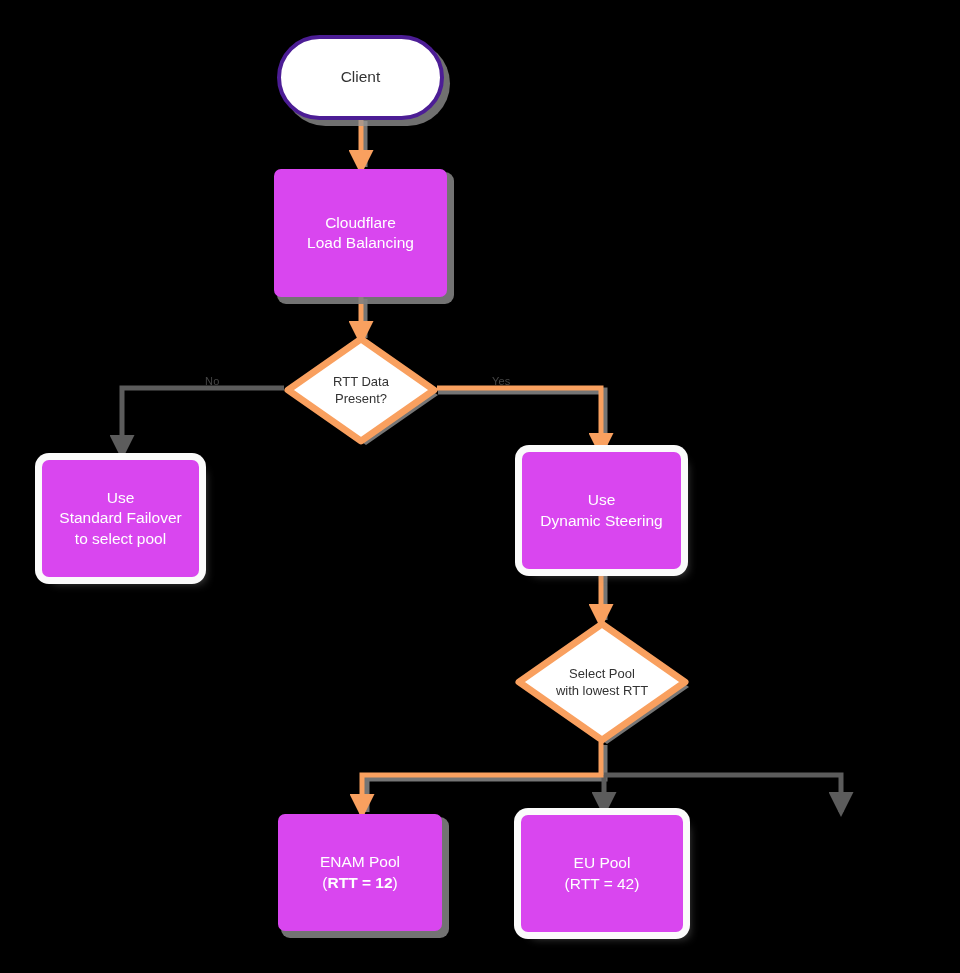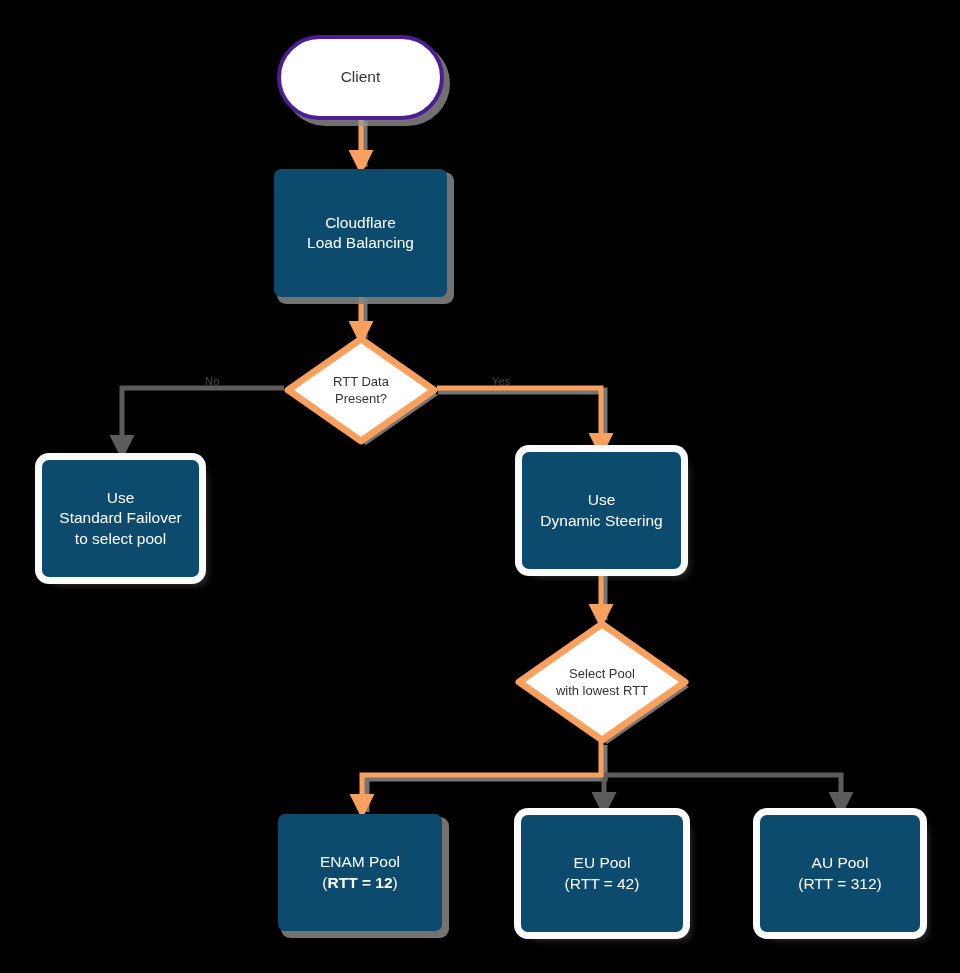--- a/index.html
+++ b/index.html
@@ -27,21 +27,21 @@
     box-sizing: border-box;
     display: flex;
     align-items: center;
     justify-content: center;
     text-align: center;
     line-height: 1.32;
     white-space: pre-line;
   }
   
   .proc {
-    background: #0c4a6e;
+    background: #d946ef;
     color: #ffffff;
     border-radius: 7px;
     font-size: 15.5px;
     box-shadow: 0 0 0 6px #fdfdfd, 5px 6px 0 2px rgba(120,120,120,0.85);
   }
   .proc.shadow-gray {
     box-shadow: 5px 5px 0 2px rgba(128,128,128,0.9);
   }
   .proc.shadow-white {
     box-shadow: 0 0 0 7px #fbfbfb, 8px 8px 10px -2px rgba(140,140,140,0.55);
@@ -185,18 +185,14 @@
   <div class="node proc shadow-gray" style="left:278px; top:814px; width:164px; height:117px; flex-direction:column;">
     <span>ENAM Pool</span>
     <span><span>(</span><span class="bold-seg">RTT = 12</span><span>)</span></span>
   </div>
 
   <div class="node proc shadow-white" style="left:521px; top:815px; width:162px; height:117px; flex-direction:column;">
     <span>EU Pool</span>
     <span>(RTT = 42)</span>
   </div>
 
-  <div class="node proc shadow-white" style="left:760px; top:815px; width:160px; height:117px; flex-direction:column;">
-    <span>AU Pool</span>
-    <span>(RTT = 312)</span>
-  </div>
 
 </div>
 
 </body></html>

